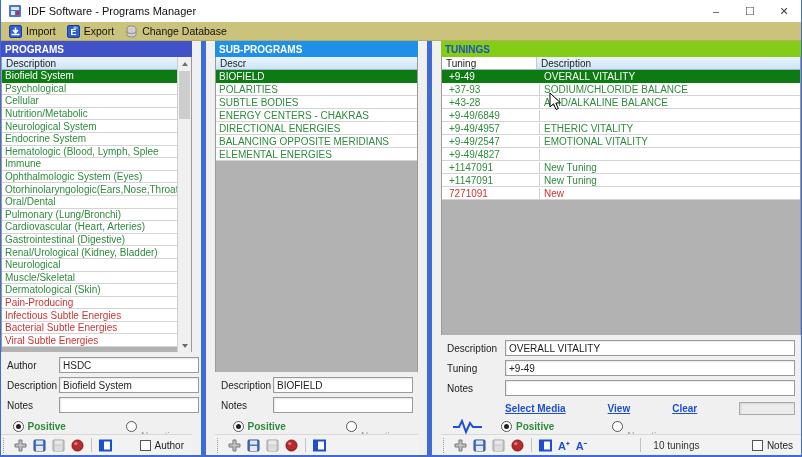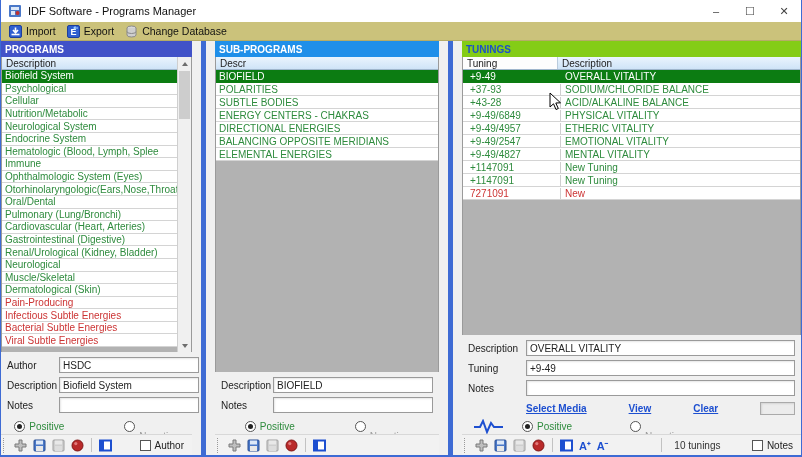--- a/index.html
+++ b/index.html
@@ -18,21 +18,21 @@
   
   .toolbar { height:19px; background:#cbc27b; display:flex; align-items:center; padding-left:4px;
              border-bottom:1px solid #b5ac66; }
   .tb-btn { display:flex; align-items:center; gap:4px; font-size:10.5px; color:#111; padding:1px 7px 1px 4px; }
   .tb-btn .ic { width:13px; height:13px; display:block; }
   
   .main { position:absolute; top:41px; left:0; right:0; bottom:0; display:flex;gap:9px; }
   .splitter { width:5px; background:#3e6bd4; flex:none; }
   .panel { display:flex; flex-direction:column; background:#f0f0f0; min-width:0; }
   .panel-programs { width:191px; flex:none; }
-  .panel-subprograms { width:224px; flex:none; }
+  .panel-subprograms { width:203px; flex:none; }
   .panel-tunings { flex:1; }
   .panel-header { height:16px; flex:none; font-size:10px; font-weight:bold; color:#fff;
                   display:flex; align-items:center; padding-left:4px; }
   .panel-programs .panel-header { background:#4152c8; }
   .panel-subprograms .panel-header { background:#1f8fe9; }
   .panel-tunings .panel-header { background:#84cc16; color:#1d50c8; }
   .list-wrap { flex:1; position:relative; background:#b2b2b2; border-left:1px solid #9a9a9a;
                border-right:1px solid #9a9a9a; overflow:hidden; }
   .col-header { height:13px; background:linear-gradient(#eaf4fd,#cfe4f7); border-bottom:1px solid #9fb6cc;
                 font-size:10px; color:#222; display:flex; align-items:center; padding-left:4px; }
@@ -76,21 +76,21 @@
   .link { color:#1d4fd0; text-decoration:underline; font-weight:bold; margin-right:42px; }
   .media-box { flex:1; height:13px; background:#ececec; border:1px solid #aaa;
                box-shadow:inset 1px 1px 2px rgba(0,0,0,0.10); }
   
   .radio-row { height:16px; display:flex; align-items:center; justify-content:center; gap:60px; flex:none; margin-top:2px; }
   .panel-tunings .radio-row { justify-content:flex-start; gap:0; padding-left:12px; }
   .radio { display:flex; align-items:center; gap:4px; font-size:10px; }
   .radio-circle { width:11px; height:11px; border:1px solid #555; border-radius:50%; background:#fff;
                   display:flex; align-items:center; justify-content:center; flex:none; }
   .radio-dot { width:5px; height:5px; border-radius:50%; background:#222; }
-  .radio-pos { color:#2e8b3d; font-weight:normal; }
+  .radio-pos { color:#2e8b3d; font-weight:bold; }
   .radio-neg { color:#9a9a9a;margin-top:20px; }
   
   .btoolbar { height:21px; flex:none; margin-top:auto; background:#f2f2f2; border-top:1px solid #d8d8d8;
               display:flex; align-items:center; padding:0 4px 0 2px; }
   .grip { width:4px; height:15px; border-left:1px dotted #999; margin-right:4px; }
   .bicon { width:15px; height:15px; margin:0 2px; display:flex; align-items:center; justify-content:center; }
   .bicon svg { display:block; }
   .vsep { width:1px; height:14px; background:#c2c2c2; margin:0 4px; }
   .font-btn { color:#1d4fd0; font-size:11px; font-weight:bold; margin:0 3px; }
   .status-text { font-size:10px; color:#333; margin-left:56px; }
@@ -441,36 +441,34 @@
               <span class="cell2">SODIUM/CHLORIDE BALANCE</span>
             </div>
 
             <div class="row t-row">
               <span class="cell1">+43-28</span>
               <span class="cell2">ACID/ALKALINE BALANCE</span>
             </div>
 
             <div class="row t-row">
               <span class="cell1">+9-49/6849</span>
-              <span class="cell2">PHYSICAL VITALITY</span>
             </div>
 
             <div class="row t-row">
               <span class="cell1">+9-49/4957</span>
               <span class="cell2">ETHERIC VITALITY</span>
             </div>
 
             <div class="row t-row">
               <span class="cell1">+9-49/2547</span>
               <span class="cell2">EMOTIONAL VITALITY</span>
             </div>
 
             <div class="row t-row">
               <span class="cell1">+9-49/4827</span>
-              <span class="cell2">MENTAL VITALITY</span>
             </div>
 
             <div class="row t-row">
               <span class="cell1">+1147091</span>
               <span class="cell2">New Tuning</span>
             </div>
 
             <div class="row t-row">
               <span class="cell1">+1147091</span>
               <span class="cell2">New Tuning</span>

